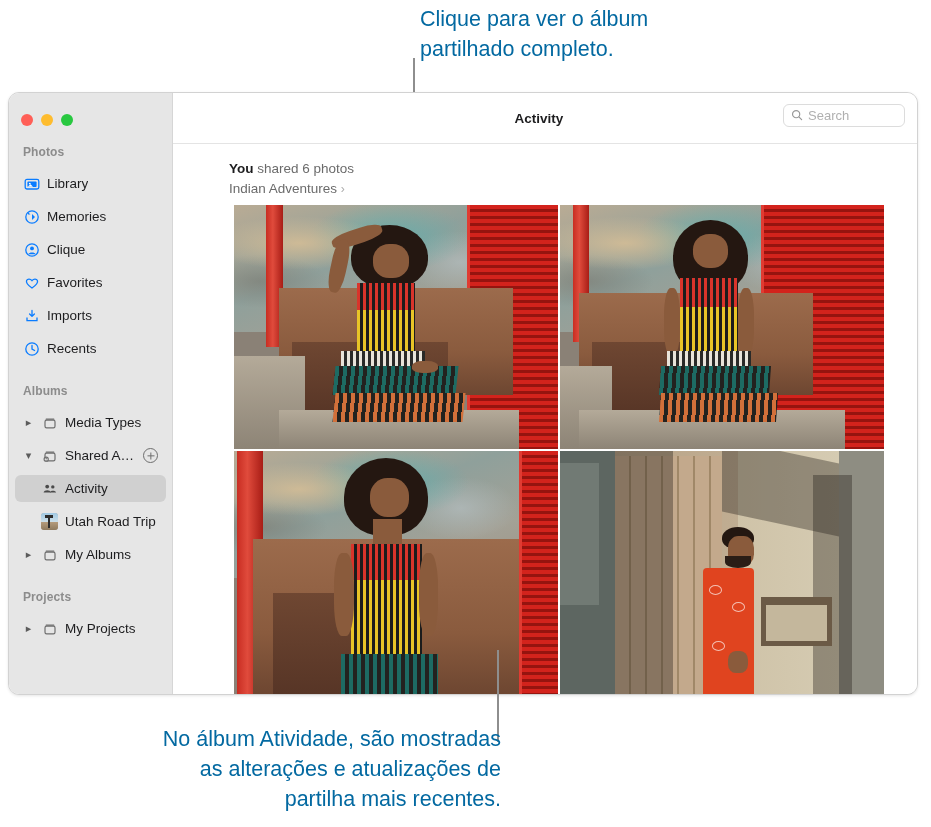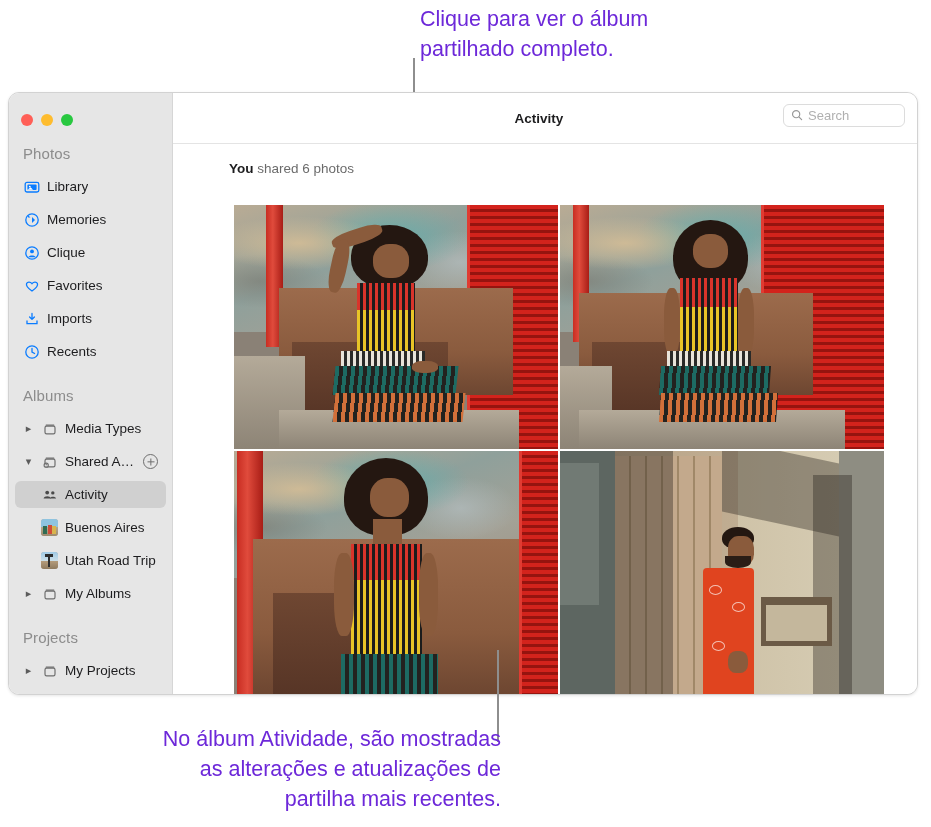--- a/index.html
+++ b/index.html
@@ -7,21 +7,21 @@
     width: 931px; height: 827px;
     background: #ffffff;
     font-family: "Liberation Sans", sans-serif;
     overflow: hidden;
   }
   #root { position: relative; width: 931px; height: 827px; }
 
   
   .callout {
     position: absolute;
-    color: #6d28d9;
+    color: #0369a1;
     font-size: 21.5px;
     line-height: 30px;
     font-family: "Liberation Sans", sans-serif;
     white-space: pre-line;
   }
   #callout-top { left: 420px; top: 4px; width: 420px; text-align: left; }
   #callout-bottom { left: 14px; top: 724px; width: 487px; text-align: right; }
 
   .leader {
     position: absolute;
@@ -56,22 +56,22 @@
     display: flex; gap: 8px;
     padding: 4px 0 0 12px;
     height: 22px; align-items: center;
   }
   .light { width: 12px; height: 12px; border-radius: 50%; display: block; }
   .light.red { background: #ff5f57; }
   .light.yellow { background: #febc2e; }
   .light.green { background: #28c840; }
 
   .sb-section {
-    font-size: 15px;
-    font-weight: normal;
+    font-size: 12px;
+    font-weight: bold;
     color: #8c8c8c;
     padding: 16px 0 5px 14px;
     letter-spacing: 0.1px;
   }
   .sb-row {
     display: flex;
     align-items: center;
     height: 27px;
     margin: 6px 6px;
     padding-left: 8px;
@@ -337,29 +337,20 @@
               <circle cx="5.2" cy="5.6" r="1.9" fill="#4a4a4a"></circle>
               <circle cx="10.8" cy="5.9" r="1.7" fill="#4a4a4a"></circle>
               <path d="M1.6 11.6 C2.2 8.6 8.2 8.6 8.8 11.6 Z" fill="#4a4a4a"></path>
               <path d="M7.8 11.6 C8.3 9.2 13.6 9.2 14.1 11.6 Z" fill="#4a4a4a"></path>
             </svg>
         </span>
         <span class="label">Activity</span>
       </div>
 
 
-      <div class="sb-row nested">
-        <span class="thumb">
-          <i style="inset:0;background:linear-gradient(180deg,#8fc4e0 0%,#8fc4e0 45%,#b9a98c 45%,#9c8a6e 100%);"></i>
-          <i style="left:2px;top:7px;width:4px;height:8px;background:#2f6b52;"></i>
-          <i style="left:7px;top:6px;width:4px;height:9px;background:#cf4d3a;"></i>
-          <i style="left:11px;top:7px;width:4px;height:8px;background:#d8b44e;"></i>
-        </span>
-        <span class="label">Buenos Aires</span>
-      </div>
 
 
       <div class="sb-row nested">
         <span class="thumb">
           <i style="inset:0;background:linear-gradient(180deg,#9fc9e4 0%,#cfe0e8 55%,#b39a7a 55%,#8e7a5e 100%);"></i>
           <i style="left:7px;top:2px;width:2px;height:13px;background:#2c2c2c;"></i>
           <i style="left:4px;top:2px;width:8px;height:3px;background:#2c2c2c;"></i>
         </span>
         <span class="label">Utah Road Trip</span>
       </div>
@@ -402,20 +393,24 @@
               </svg>
           </span>
           <span id="search-placeholder">Search</span>
         </div>
       </div>
 
       <div id="activity-header">
         <div>
           <b>You</b>
           <span>shared 6 photos</span>
+        </div>
+        <div id="album-link">
+          <span>Indian Adventures</span>
+          <span class="chev">›</span>
         </div>
       </div>
 
       <div id="grid">
 
         <div class="cell">
           <span class="wall"></span>
           <i class="shutter" style="left:72%;width:28%;"></i>
           <i class="pillar" style="left:10%;top:0;width:5%;height:58%;"></i>
           <i class="bench" style="left:14%;top:34%;width:72%;height:44%;"></i>

